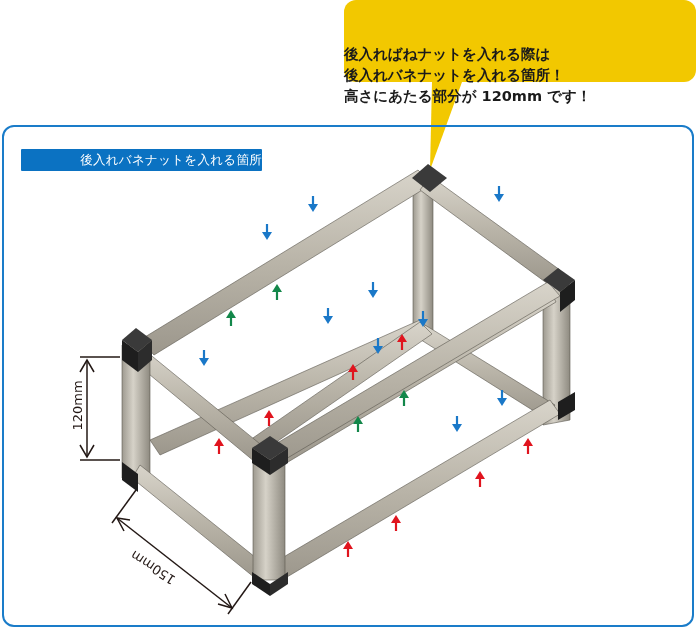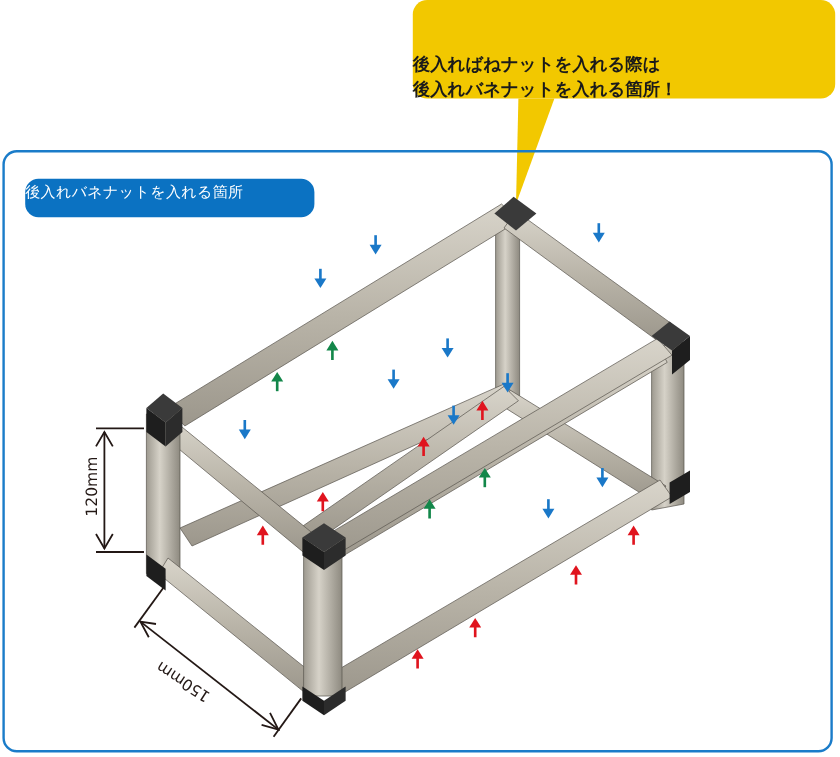--- a/index.html
+++ b/index.html
@@ -1,22 +1,22 @@
 <!DOCTYPE html>
 <html><head>
 <meta charset="utf-8">
 <style>
   html, body { margin:0; padding:0; background:#ffffff; }
   body { width:700px; height:631px; position:relative; overflow:hidden;
          font-family:"DejaVu Sans", "Liberation Sans", sans-serif; }
   .panel { position:absolute; left:2px; top:125px; width:692px; height:502px;
            border:2.5px solid #1a7cc9; border-radius:12px; box-sizing:border-box; }
-  .badge { position:absolute; left:21px; top:149px; width:241px; height:32px;
-           background:#0b72c2; border-radius:11px; color:#fff; font-size:12.5px;
-           line-height:22px; text-align:left; letter-spacing:0.3px; }
+  .badge { position:absolute; left:21px; top:149px; width:241px; height:22px;
+           background:#0b72c2; border-radius:1px; color:#fff; font-size:12.5px;
+           line-height:22px; text-align:right; letter-spacing:0.3px; }
   .callout { position:absolute; left:344px; top:0px; width:352px; height:82px;
              background:#f2c800; border-radius:12px; }
   .callout-text { position:absolute; left:344px; top:8px; width:352px; text-align:left;
                   font-weight:bold; font-size:14.5px; line-height:21px; color:#1a1a1a;margin-top:36px; }
   .callout-line { display:block; }
   svg.art { position:absolute; left:0; top:0; }
   .dim-label { position:absolute; font-size:13px; color:#231815; white-space:nowrap; }
   .dim-120 { left:52px; top:398px; transform:rotate(-90deg); transform-origin:center; }
   .dim-150 { left:128px; top:560px; transform:rotate(-147deg); transform-origin:center; }
 </style>
@@ -24,20 +24,21 @@
 <body>
 
 <div class="callout"></div>
 <svg class="art" width="700" height="631">
 
   <polygon points="432,82 462,82 430,170" fill="#f2c800"></polygon>
 </svg>
 <div class="callout-text">
   <span class="callout-line">後入ればねナットを入れる際は</span>
   <span class="callout-line">後入れバネナットを入れる箇所！</span>
+  <span class="callout-line">高さにあたる部分が 120mm です！</span>
 </div>
 
 <div class="panel"></div>
 <div class="badge">後入れバネナットを入れる箇所</div>
 
 <svg class="art" width="700" height="631">
   <defs>
     <linearGradient id="beam" x1="0" y1="0" x2="0" y2="1">
       <stop offset="0" stop-color="#d8d4ca"></stop>
       <stop offset="0.5" stop-color="#b9b4a8"></stop>

